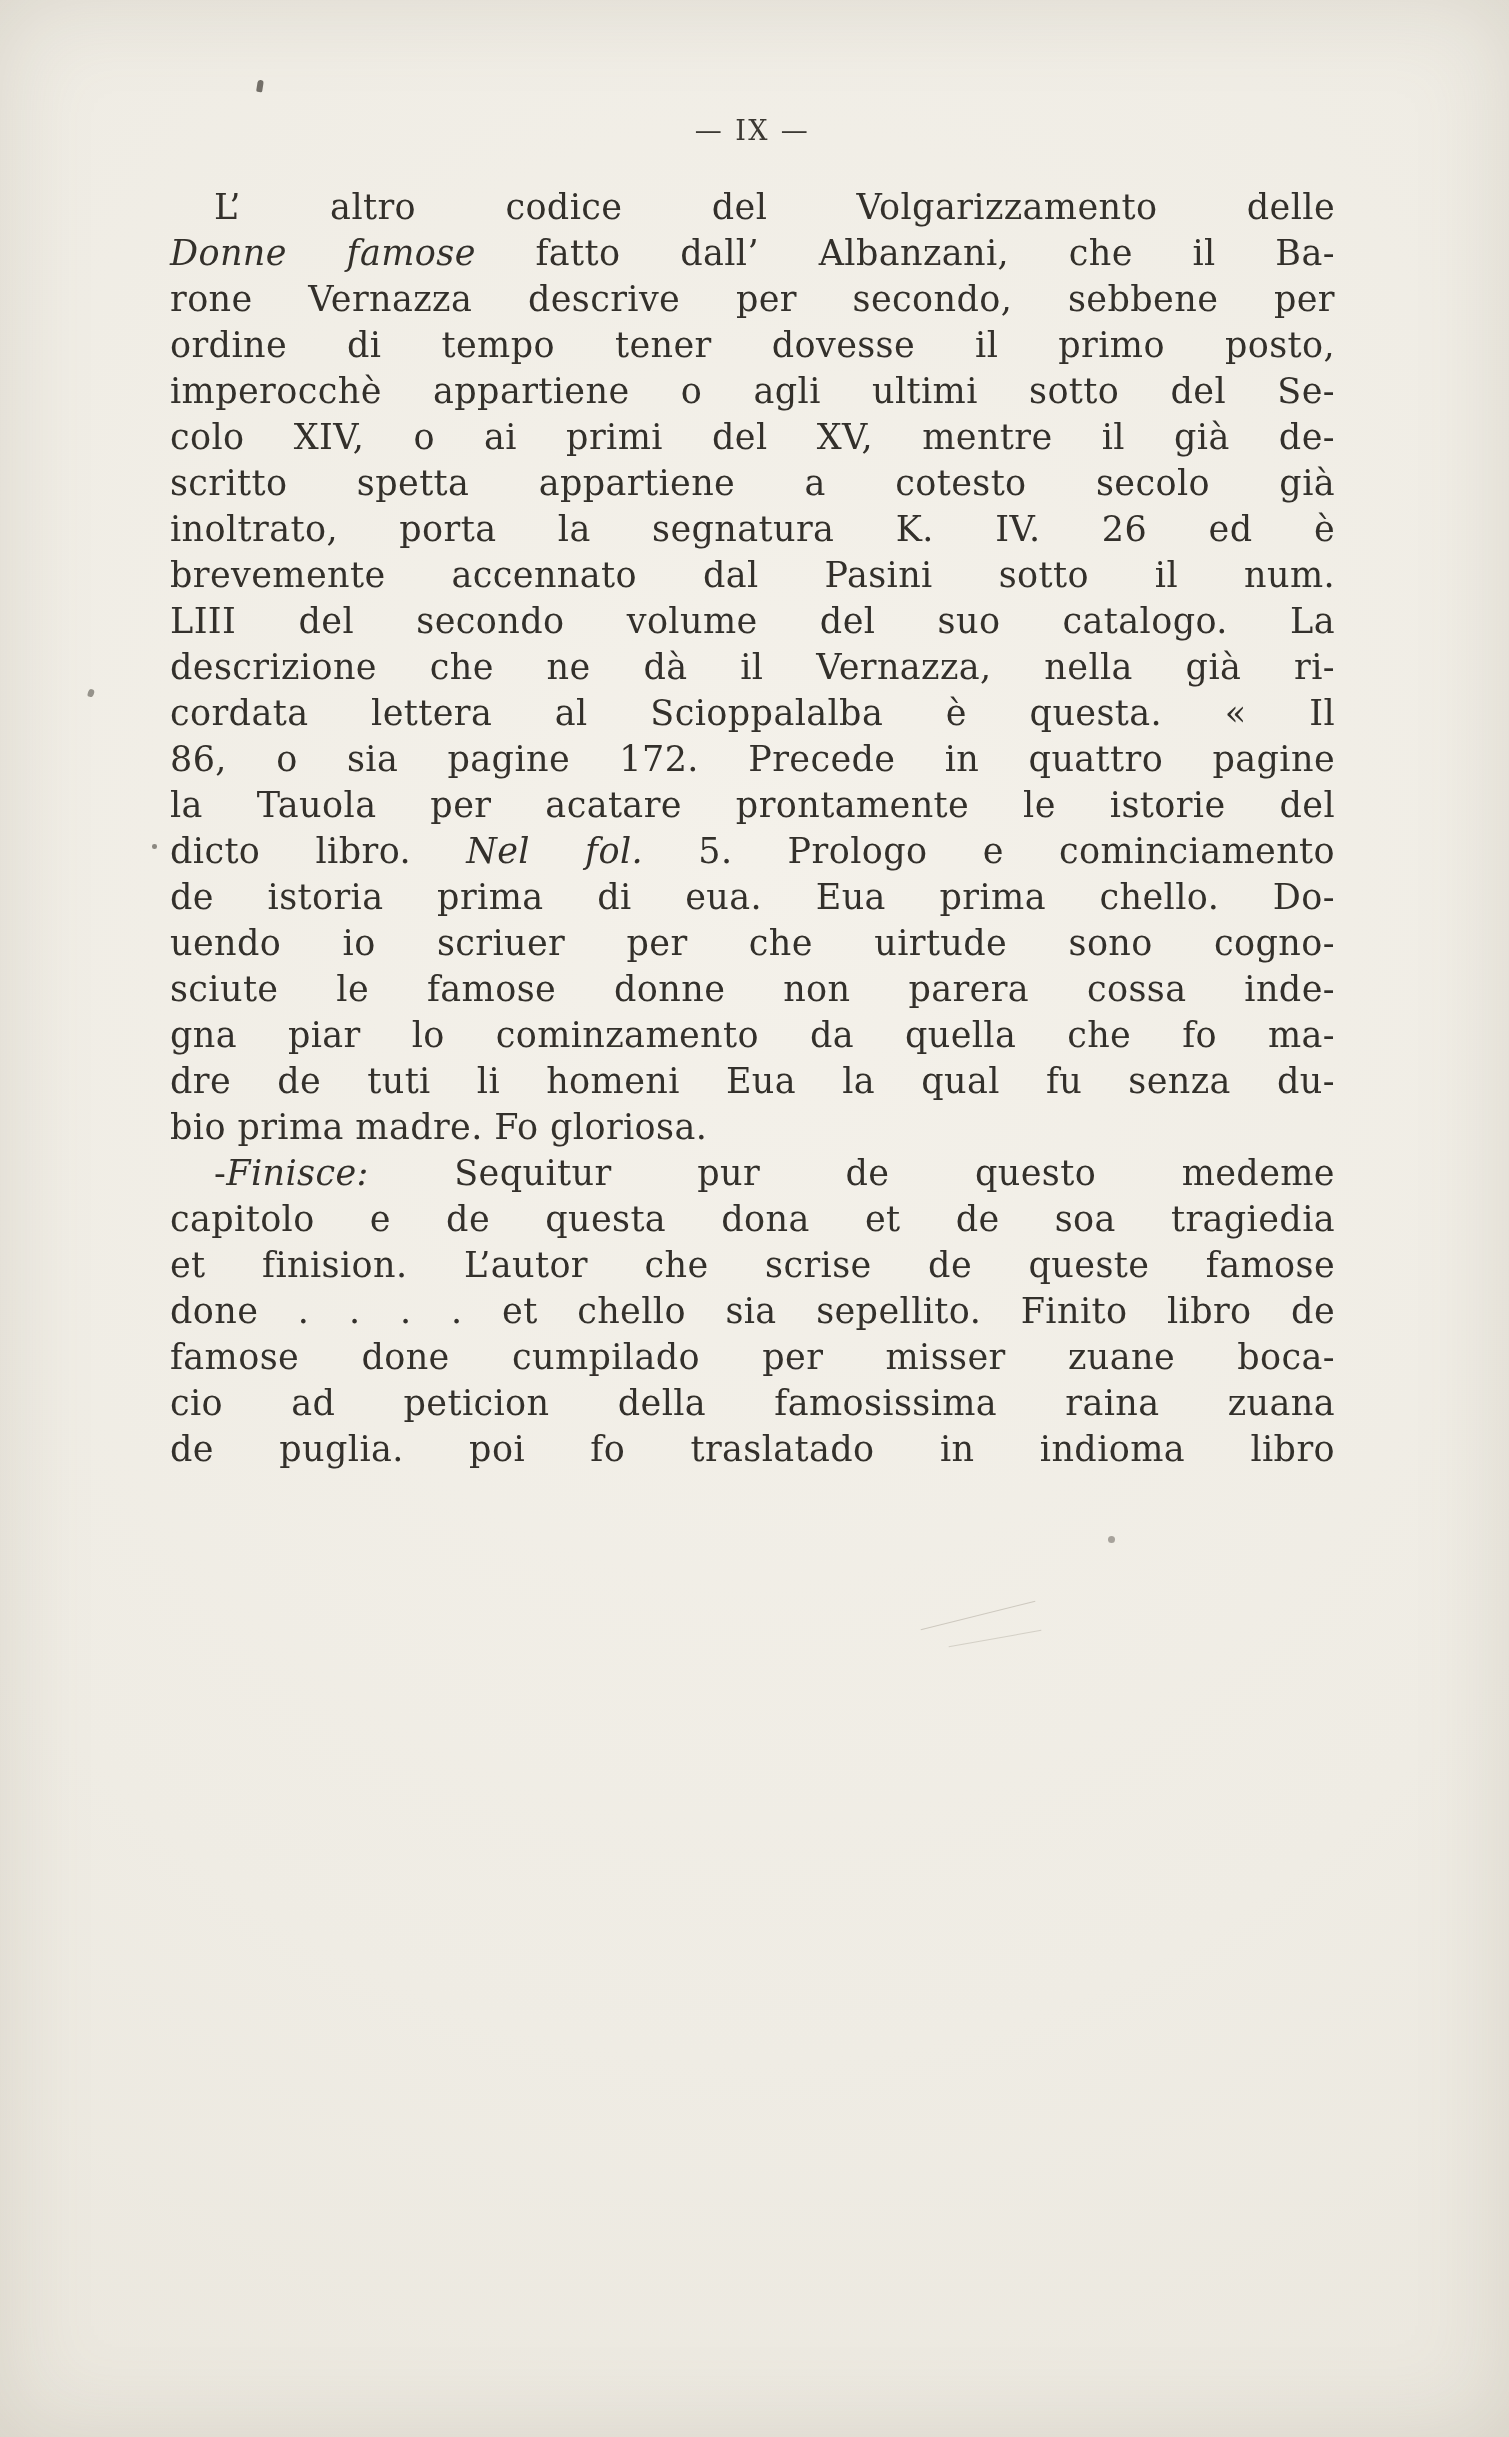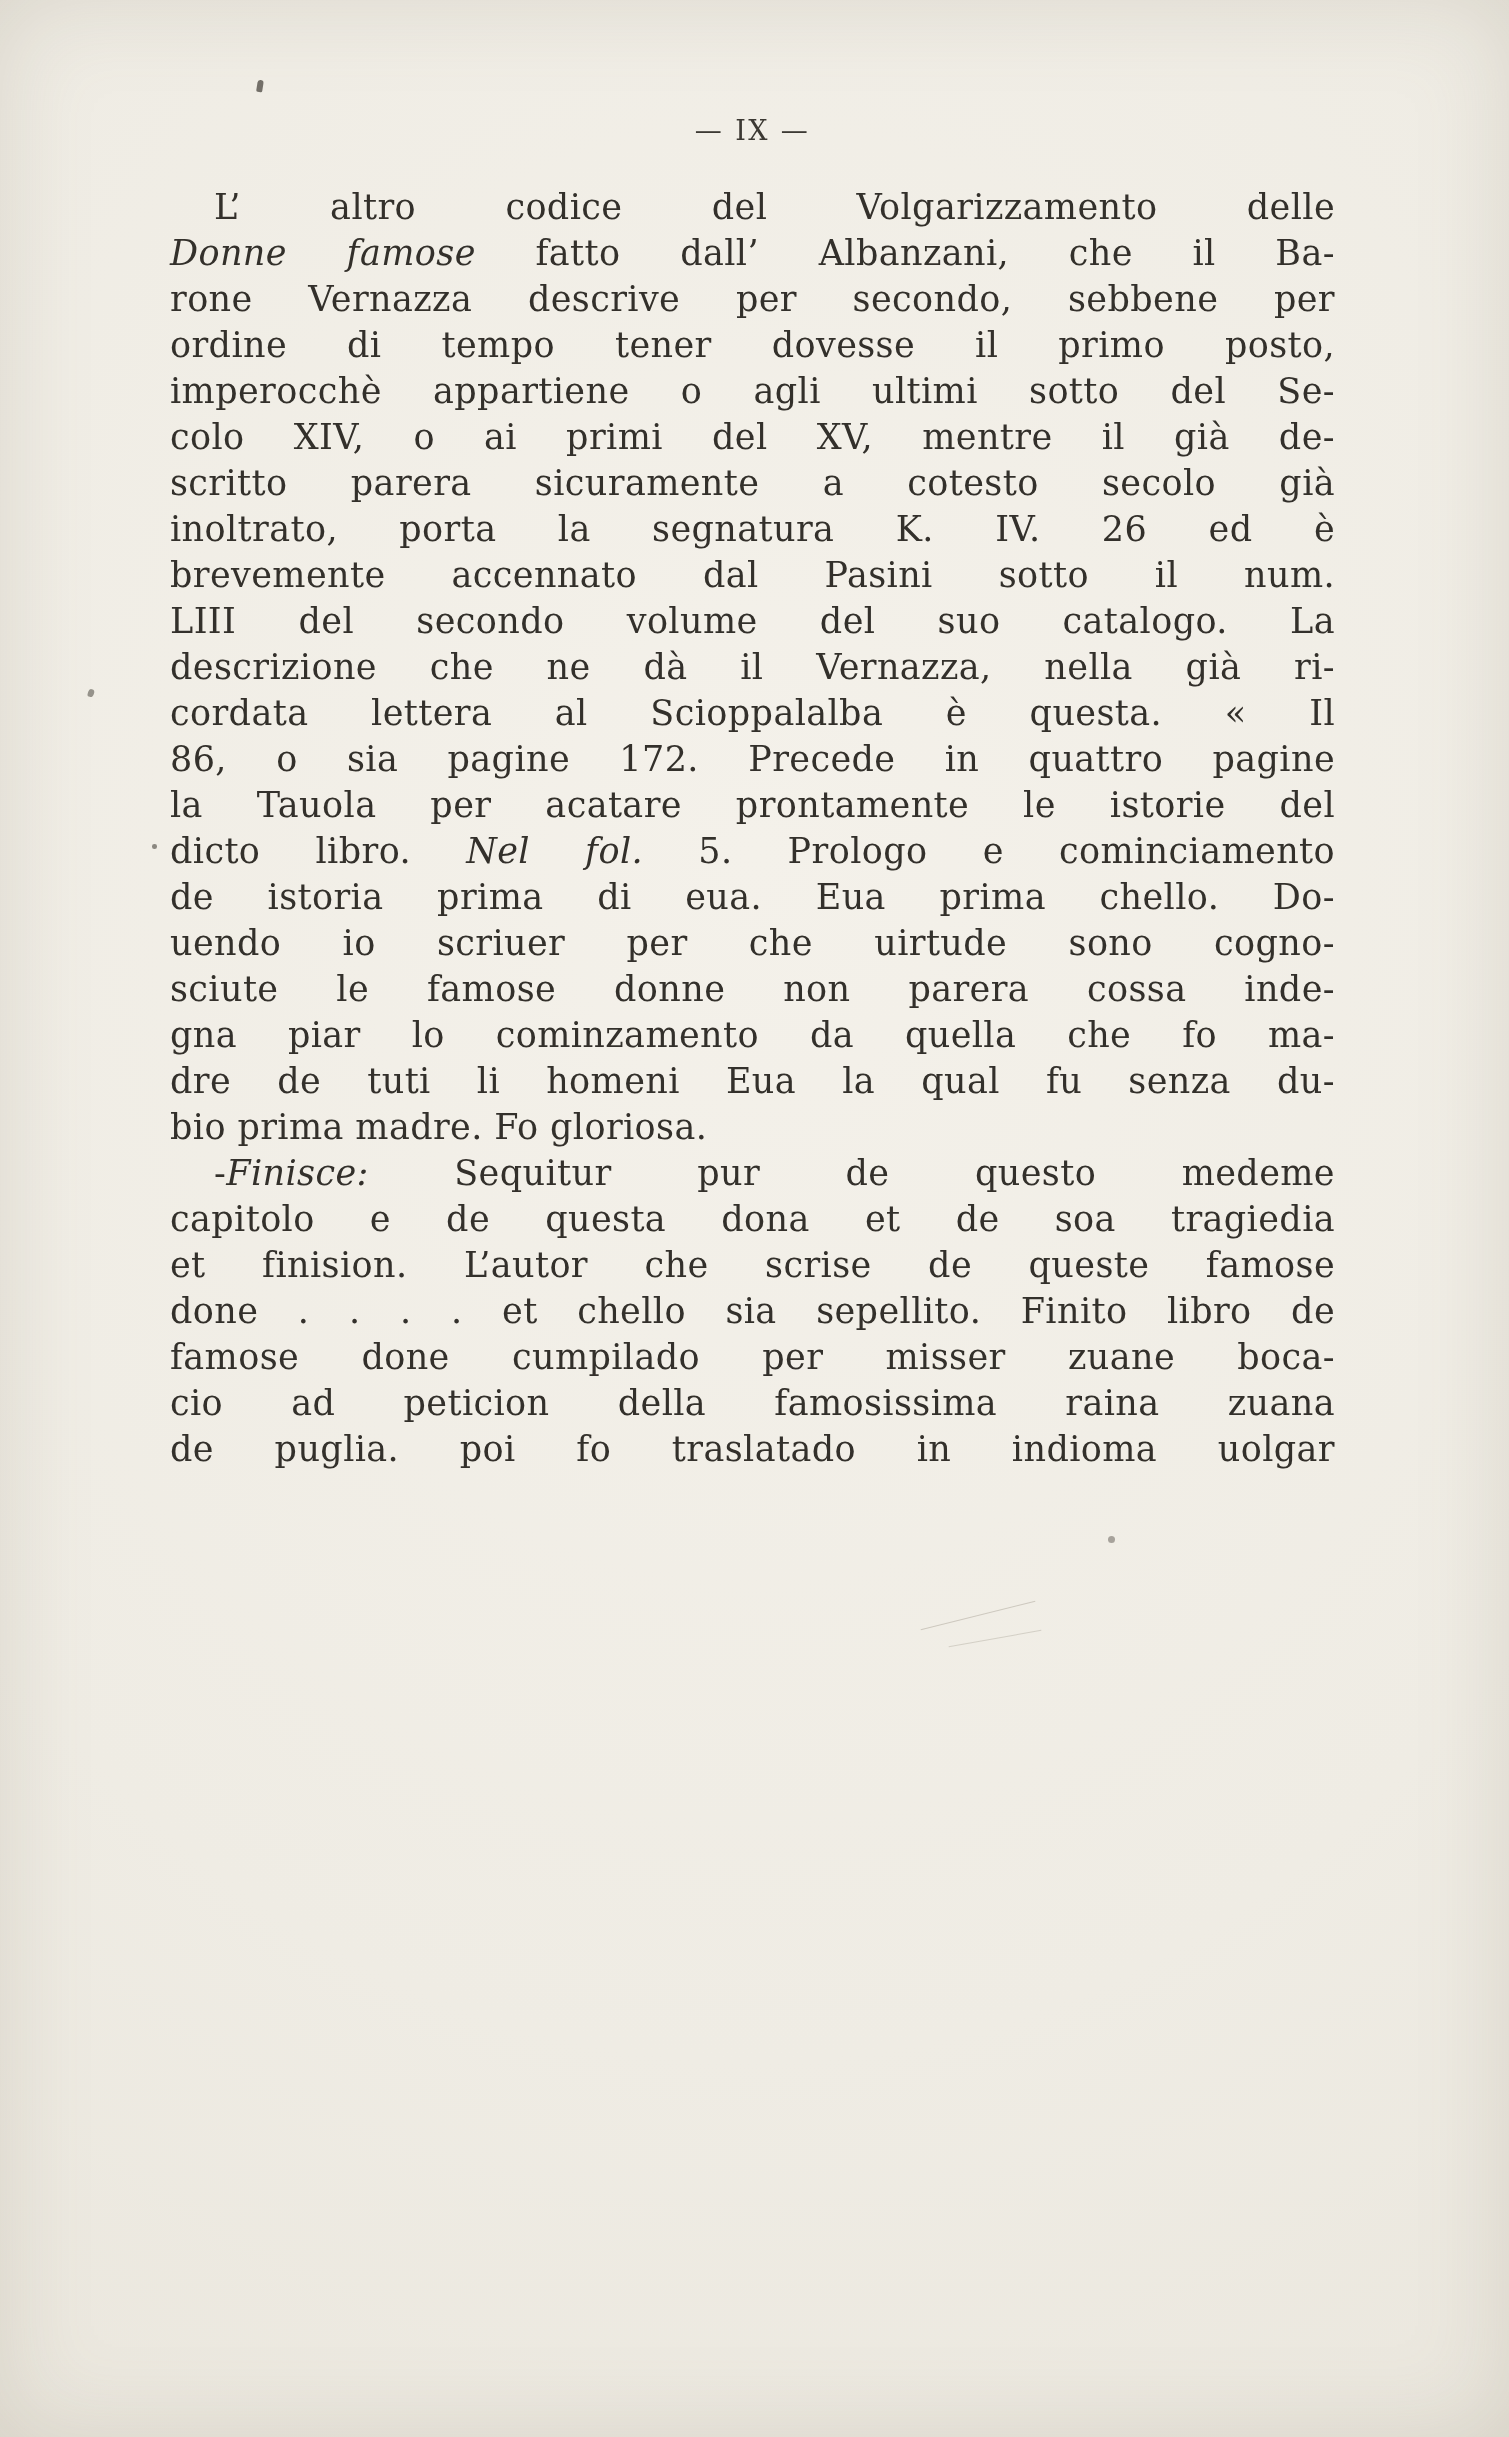--- a/index.html
+++ b/index.html
@@ -79,42 +79,42 @@
 
   <div class="page-number">— IX —</div>
 
   <div class="text-body">
       <div class="line indent"><span>L’ altro codice del Volgarizzamento delle</span></div>
       <div class="line"><span class="it">Donne famose</span><span> fatto dall’ Albanzani, che il Ba-</span></div>
       <div class="line"><span>rone Vernazza descrive per secondo, sebbene per</span></div>
       <div class="line"><span>ordine di tempo tener dovesse il primo posto,</span></div>
       <div class="line"><span>imperocchè appartiene o agli ultimi sotto del Se-</span></div>
       <div class="line"><span>colo XIV, o ai primi del XV, mentre il già de-</span></div>
-      <div class="line"><span>scritto parera sicuramente a cotesto secolo già</span></div>
+      <div class="line"><span>scritto spetta appartiene a cotesto secolo già</span></div>
       <div class="line"><span>inoltrato, porta la segnatura K. IV. 26 ed è</span></div>
       <div class="line"><span>brevemente accennato dal Pasini sotto il num.</span></div>
       <div class="line"><span>LIII del secondo volume del suo catalogo. La</span></div>
       <div class="line"><span>descrizione che ne dà il Vernazza, nella già ri-</span></div>
       <div class="line"><span>cordata lettera al Scioppalalba è questa. « Il</span></div>
       <div class="line"><span>86, o sia pagine 172. Precede in quattro pagine</span></div>
       <div class="line"><span>la Tauola per acatare prontamente le istorie del</span></div>
       <div class="line"><span>dicto libro. </span><span class="it">Nel fol.</span><span> 5. Prologo e cominciamento</span></div>
       <div class="line"><span>de istoria prima di eua. Eua prima chello. Do-</span></div>
       <div class="line"><span>uendo io scriuer per che uirtude sono cogno-</span></div>
       <div class="line"><span>sciute le famose donne non parera cossa inde-</span></div>
       <div class="line"><span>gna piar lo cominzamento da quella che fo ma-</span></div>
       <div class="line"><span>dre de tuti li homeni Eua la qual fu senza du-</span></div>
       <div class="line noj"><span>bio prima madre. Fo gloriosa.</span></div>
       <div class="line indent"><span>-</span><span class="it">Finisce:</span><span> Sequitur pur de questo medeme</span></div>
       <div class="line"><span>capitolo e de questa dona et de soa tragiedia</span></div>
       <div class="line"><span>et finision. L’autor che scrise de queste famose</span></div>
       <div class="line"><span>done .&nbsp;.&nbsp;.&nbsp;. et chello sia sepellito. Finito libro de</span></div>
       <div class="line"><span>famose done cumpilado per misser zuane boca-</span></div>
       <div class="line"><span>cio ad peticion della famosissima raina zuana</span></div>
-      <div class="line"><span>de puglia. poi fo traslatado in indioma uolgar</span></div>
+      <div class="line"><span>de puglia. poi fo traslatado in indioma libro</span></div>
     </div>
 
   <div class="artifact speck-apostrophe"></div>
   <div class="artifact speck-comma"></div>
   <div class="artifact speck-period"></div>
   <div class="artifact speck-dot-bottom"></div>
   <div class="artifact scribble-1"></div>
   <div class="artifact scribble-2"></div>
 
 </div>

